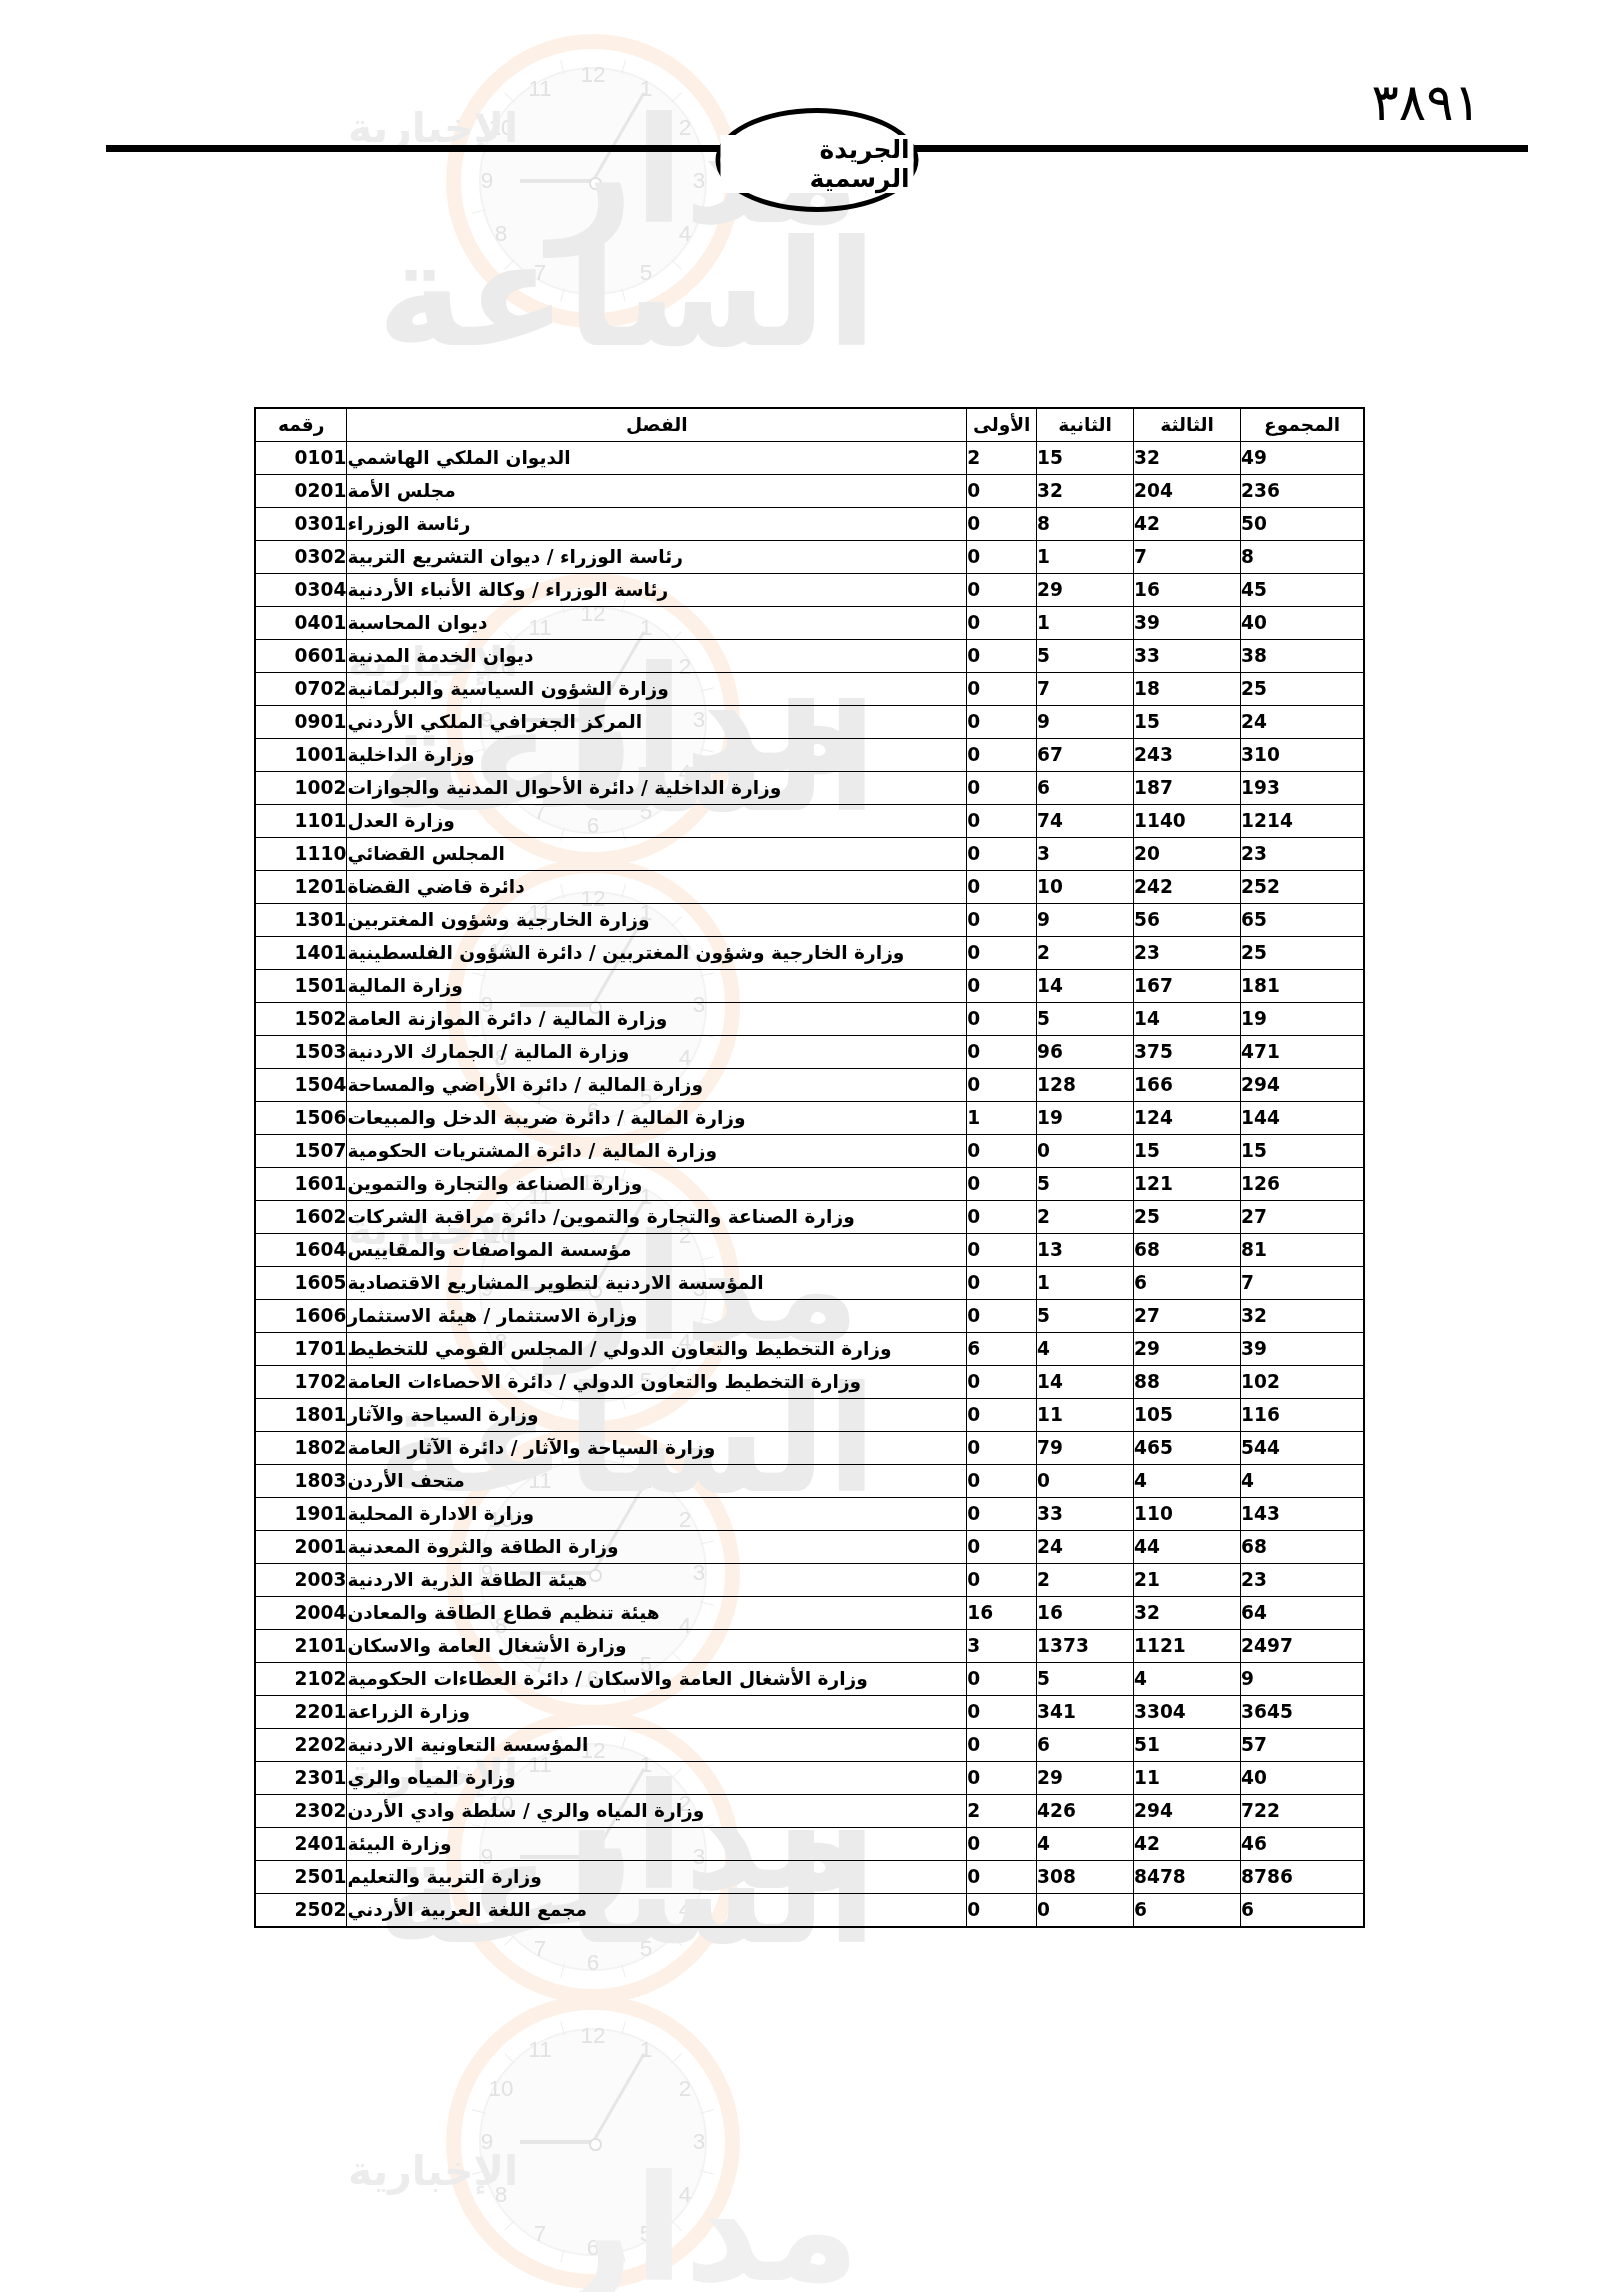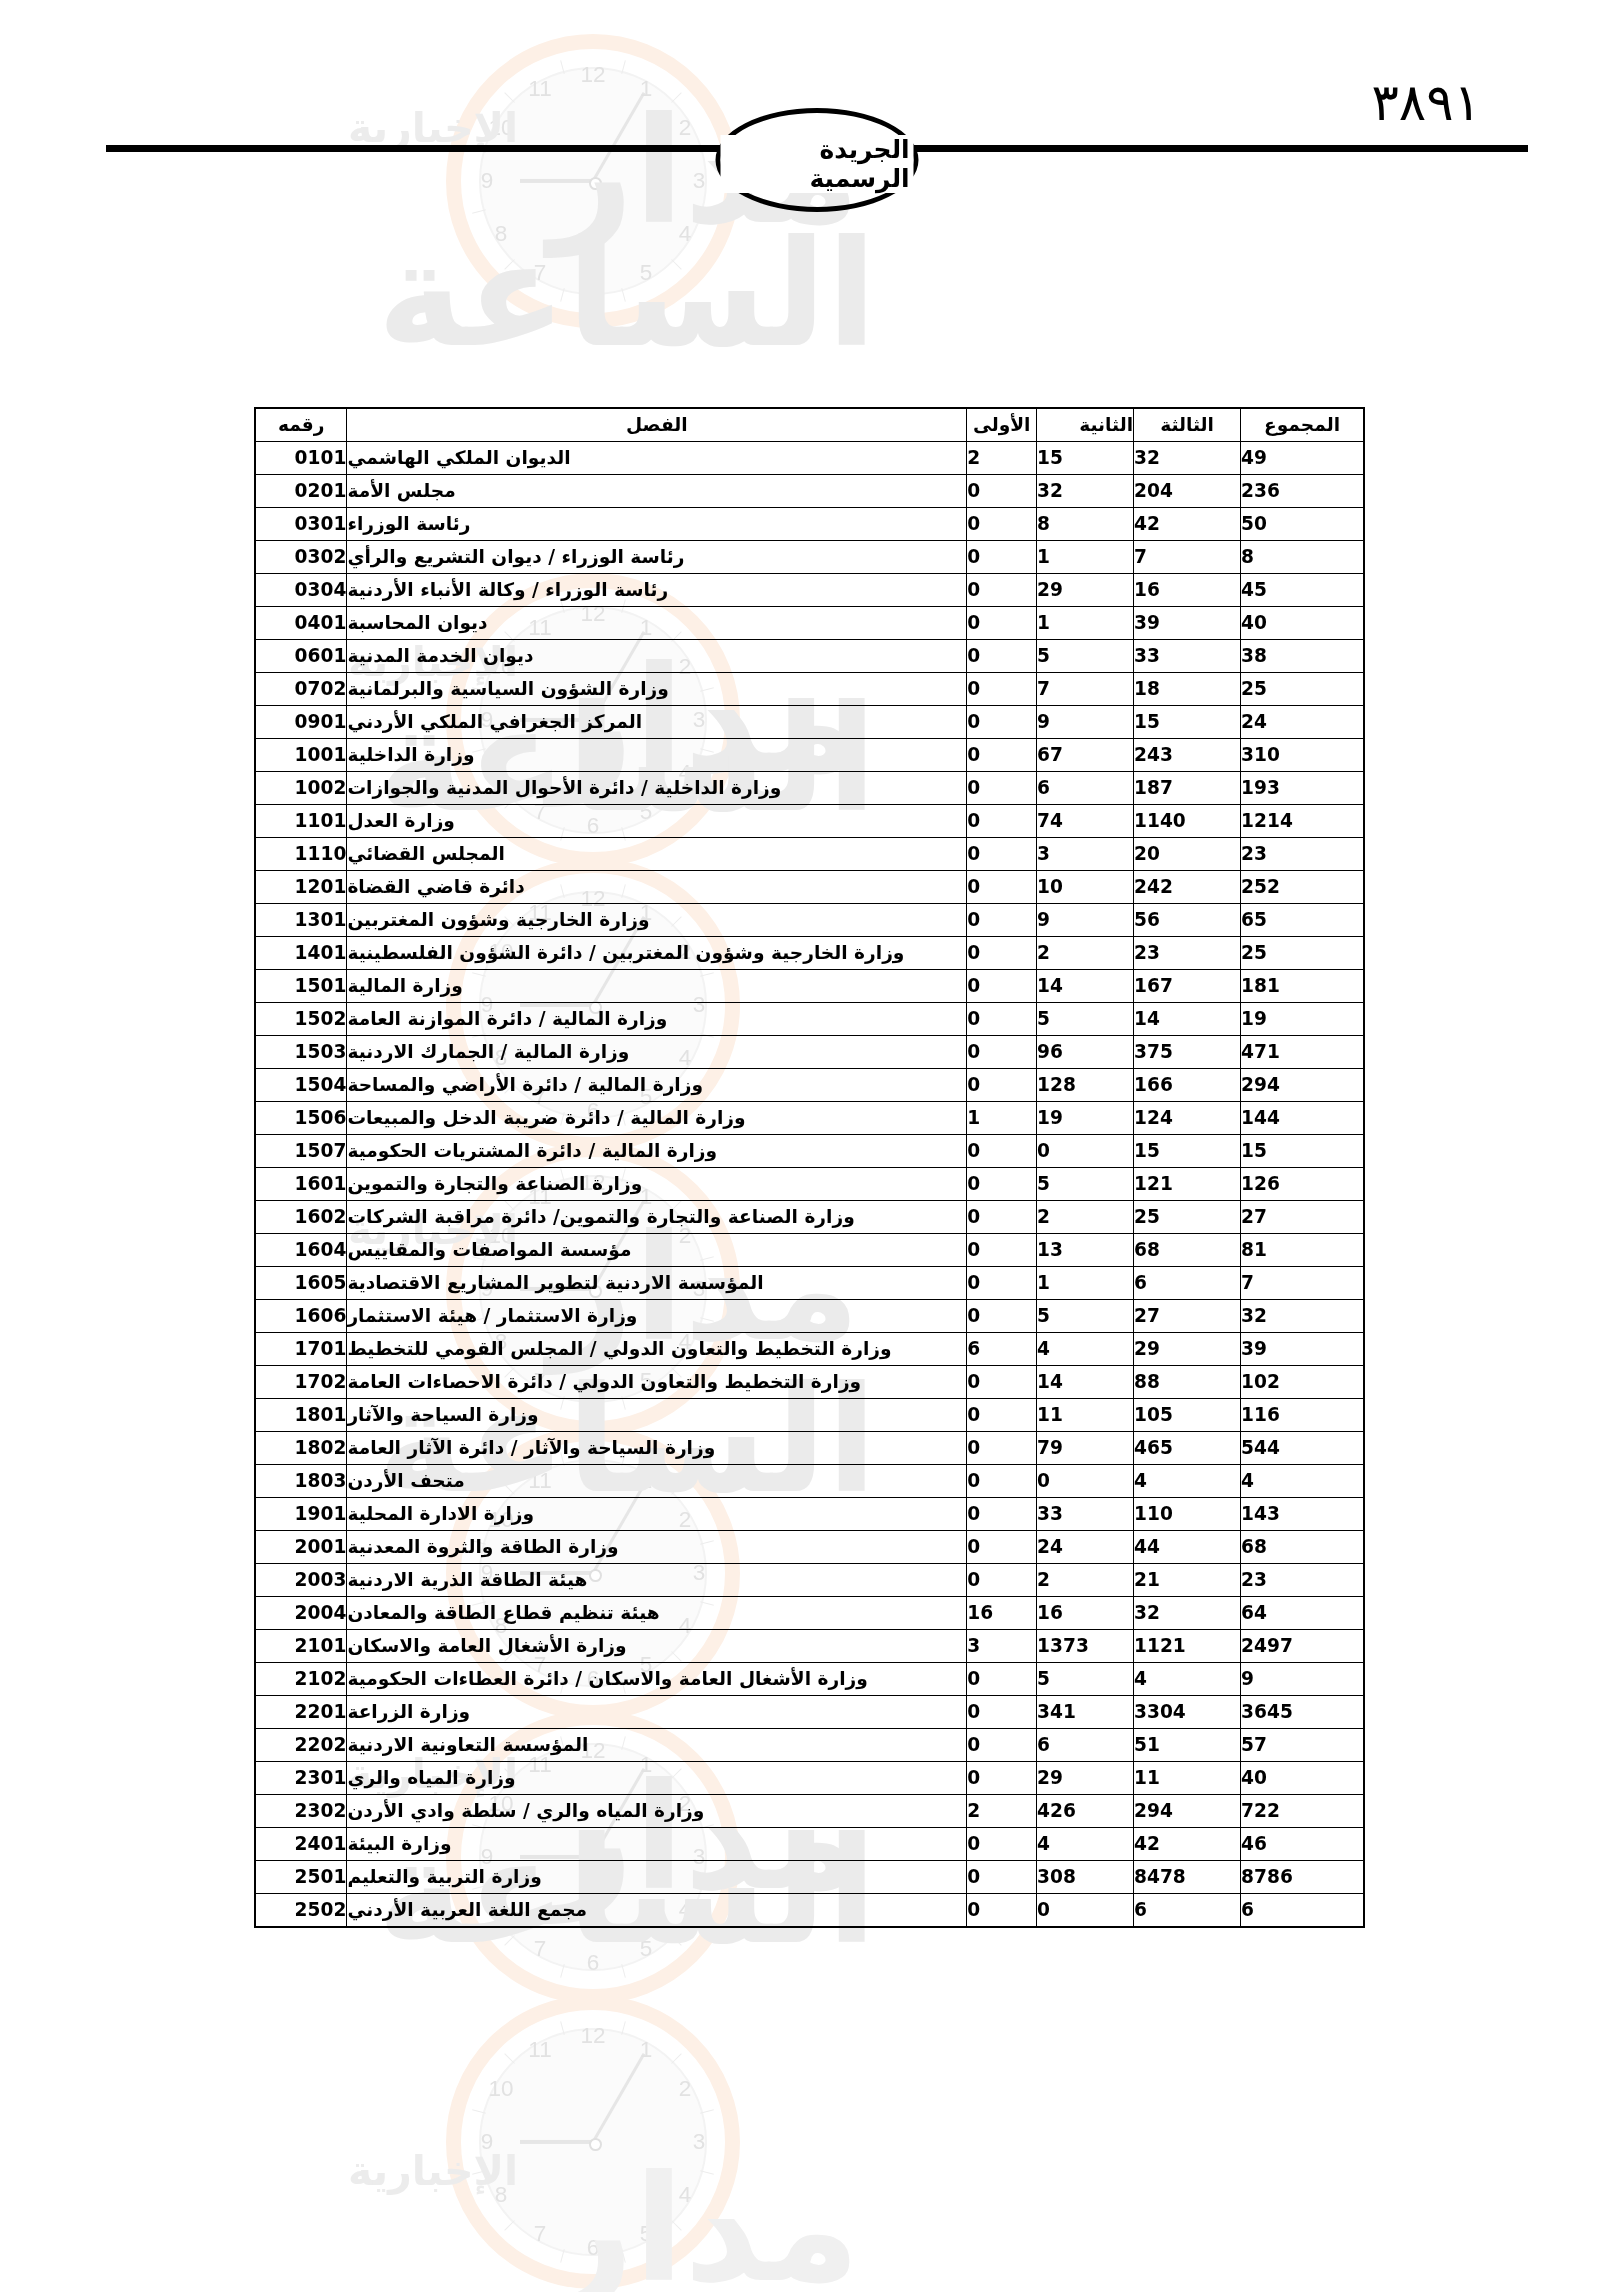--- a/index.html
+++ b/index.html
@@ -203,21 +203,21 @@
   }
   thead th {
     font-size: 18.6px;
     text-align: center;
     height: 35px;
     vertical-align: middle;
   }
   th.c-code,   td.c-code   { width: 80px;  }
   th.c-name,   td.c-name   { width: 549px; }
   th.c-first,  td.c-first  { width: 61px;  }
-  th.c-second, td.c-second { width: 85px; text-align: right;  }
+  th.c-second, td.c-second { width: 85px;  }
   th.c-third,  td.c-third  { width: 94px;  }
   th.c-total,  td.c-total  { width: 108px; }
 
   td.c-code {
     text-align: right;
     direction: ltr;
     padding-right: 4.9px;
     font-size: 19.6px;
   }
   td.c-name {
@@ -523,21 +523,21 @@
             <td class="c-second num">8</td>
             <td class="c-first num">0</td>
             <td class="c-name">رئاسة الوزراء</td>
             <td class="c-code">0301</td>
           </tr>
           <tr>
             <td class="c-total num">8</td>
             <td class="c-third num">7</td>
             <td class="c-second num">1</td>
             <td class="c-first num">0</td>
-            <td class="c-name">رئاسة الوزراء / ديوان التشريع والرأي</td>
+            <td class="c-name">رئاسة الوزراء / ديوان التشريع التربية</td>
             <td class="c-code">0302</td>
           </tr>
           <tr>
             <td class="c-total num">45</td>
             <td class="c-third num">16</td>
             <td class="c-second num">29</td>
             <td class="c-first num">0</td>
             <td class="c-name">رئاسة الوزراء / وكالة الأنباء الأردنية</td>
             <td class="c-code">0304</td>
           </tr>

